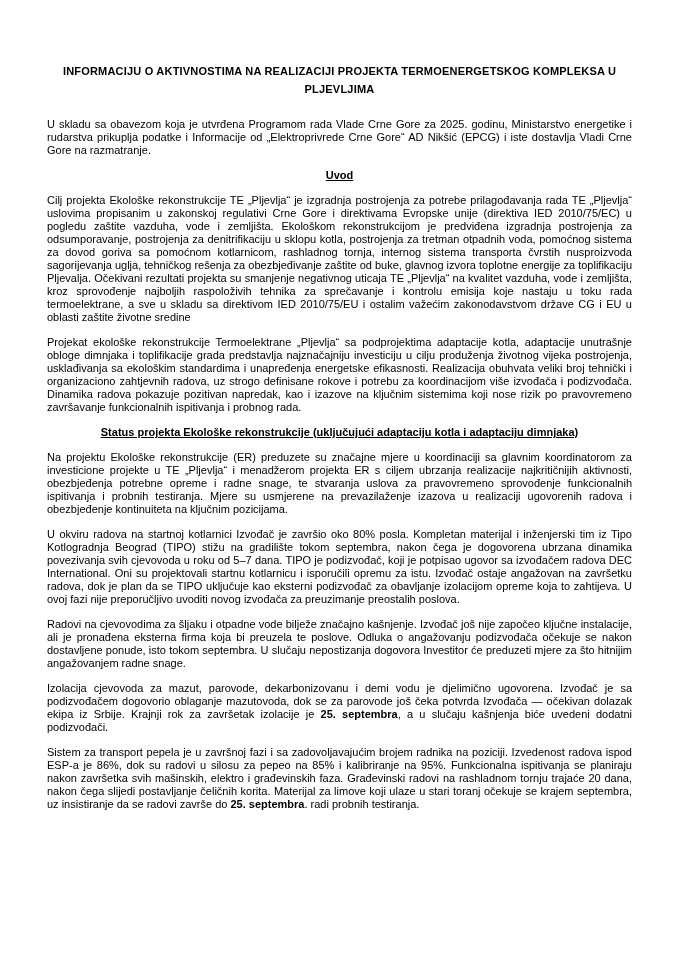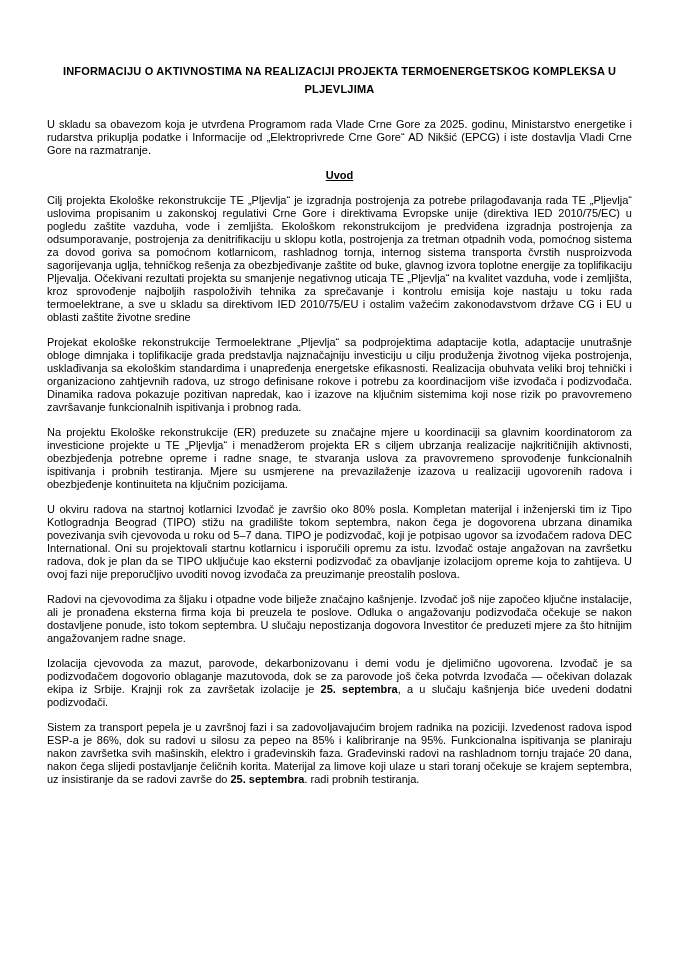--- a/index.html
+++ b/index.html
@@ -47,19 +47,20 @@
 </head>
 <body>
 
 <div class="page">
   <p class="doc-title">INFORMACIJU O AKTIVNOSTIMA NA REALIZACIJI PROJEKTA TERMOENERGETSKOG KOMPLEKSA U PLJEVLJIMA</p>
   <div id="content">
       <p class="para"><span>U skladu sa obavezom koja je utvrđena Programom rada Vlade Crne Gore za 2025. godinu, Ministarstvo energetike i rudarstva prikuplja podatke i Informacije od „Elektroprivrede Crne Gore“ AD Nikšić (EPCG) i iste dostavlja Vladi Crne Gore na razmatranje.</span></p>
       <p class="heading"><span>Uvod</span></p>
       <p class="para"><span>Cilj projekta Ekološke rekonstrukcije TE „Pljevlja“ je izgradnja postrojenja za potrebe prilagođavanja rada TE „Pljevlja“ uslovima propisanim u zakonskoj regulativi Crne Gore i direktivama Evropske unije (direktiva IED 2010/75/EC) u pogledu zaštite vazduha, vode i zemljišta. Ekološkom rekonstrukcijom je predviđena izgradnja postrojenja za odsumporavanje, postrojenja za denitrifikaciju u sklopu kotla, postrojenja za tretman otpadnih voda, pomoćnog sistema za dovod goriva sa pomoćnom kotlarnicom, rashladnog tornja, internog sistema transporta čvrstih nusproizvoda sagorijevanja uglja, tehničkog rešenja za obezbjeđivanje zaštite od buke, glavnog izvora toplotne energije za toplifikaciju Pljevalja. Očekivani rezultati projekta su smanjenje negativnog uticaja TE „Pljevlja“ na kvalitet vazduha, vode i zemljišta, kroz sprovođenje najboljih raspoloživih tehnika za sprečavanje i kontrolu emisija koje nastaju u toku rada termoelektrane, a sve u skladu sa direktivom IED 2010/75/EU i ostalim važećim zakonodavstvom države CG i EU u oblasti zaštite životne sredine</span></p>
       <p class="para"><span>Projekat ekološke rekonstrukcije Termoelektrane „Pljevlja“ sa podprojektima adaptacije kotla, adaptacije unutrašnje obloge dimnjaka i toplifikacije grada predstavlja najznačajniju investiciju u cilju produženja životnog vijeka postrojenja, usklađivanja sa ekološkim standardima i unapređenja energetske efikasnosti. Realizacija obuhvata veliki broj tehnički i organizaciono zahtjevnih radova, uz strogo definisane rokove i potrebu za koordinacijom više izvođača i podizvođača. Dinamika radova pokazuje pozitivan napredak, kao i izazove na ključnim sistemima koji nose rizik po pravovremeno završavanje funkcionalnih ispitivanja i probnog rada.</span></p>
+      <p class="heading"><span>Status projekta Ekološke rekonstrukcije (uključujući adaptaciju kotla i adaptaciju dimnjaka)</span></p>
       <p class="para"><span>Na projektu Ekološke rekonstrukcije (ER) preduzete su značajne mjere u koordinaciji sa glavnim koordinatorom za investicione projekte u TE „Pljevlja“ i menadžerom projekta ER s ciljem ubrzanja realizacije najkritičnijih aktivnosti, obezbjeđenja potrebne opreme i radne snage, te stvaranja uslova za pravovremeno sprovođenje funkcionalnih ispitivanja i probnih testiranja. Mjere su usmjerene na prevazilaženje izazova u realizaciji ugovorenih radova i obezbjeđenje kontinuiteta na ključnim pozicijama.</span></p>
       <p class="para"><span>U okviru radova na startnoj kotlarnici Izvođač je završio oko 80% posla. Kompletan materijal i inženjerski tim iz Tipo Kotlogradnja Beograd (TIPO) stižu na gradilište tokom septembra, nakon čega je dogovorena ubrzana dinamika povezivanja svih cjevovoda u roku od 5–7 dana. TIPO je podizvođač, koji je potpisao ugovor sa izvođačem radova DEC International. Oni su projektovali  startnu kotlarnicu i isporučili opremu za istu. Izvođač ostaje angažovan na završetku radova, dok je plan da se TIPO uključuje kao eksterni podizvođač za obavljanje izolacijom opreme koja to zahtijeva. U ovoj fazi nije preporučljivo uvoditi novog izvođača za preuzimanje preostalih poslova.</span></p>
       <p class="para"><span>Radovi na cjevovodima za šljaku i otpadne vode bilježe značajno kašnjenje. Izvođač još nije započeo ključne instalacije, ali je pronađena eksterna firma koja bi preuzela te poslove. Odluka o angažovanju podizvođača očekuje se nakon dostavljene ponude, isto tokom septembra. U slučaju nepostizanja dogovora Investitor će preduzeti mjere za što hitnijim angažovanjem radne snage.</span></p>
       <p class="para"><span>Izolacija cjevovoda za mazut, parovode, dekarbonizovanu i demi vodu je djelimično ugovorena. Izvođač je sa podizvođačem dogovorio oblaganje mazutovoda, dok se za parovode još čeka potvrda Izvođača — očekivan dolazak ekipa iz Srbije. Krajnji rok za završetak izolacije je </span><span class="bold">25. septembra</span><span>, a u slučaju kašnjenja biće uvedeni dodatni podizvođači.</span></p>
       <p class="para"><span>Sistem za transport pepela je u završnoj fazi i sa zadovoljavajućim brojem radnika na poziciji. Izvedenost radova ispod ESP-a je 86%, dok su radovi u silosu za pepeo na 85% i kalibriranje na 95%. Funkcionalna ispitivanja se planiraju nakon završetka svih mašinskih, elektro i građevinskih faza. Građevinski radovi na rashladnom tornju trajaće 20 dana, nakon čega slijedi postavljanje čeličnih korita. Materijal za limove koji ulaze u stari toranj očekuje se krajem septembra, uz insistiranje da se radovi završe do </span><span class="bold">25. septembra</span><span>. radi probnih testiranja.</span></p>
     </div>
 </div>
 
 </body></html>

